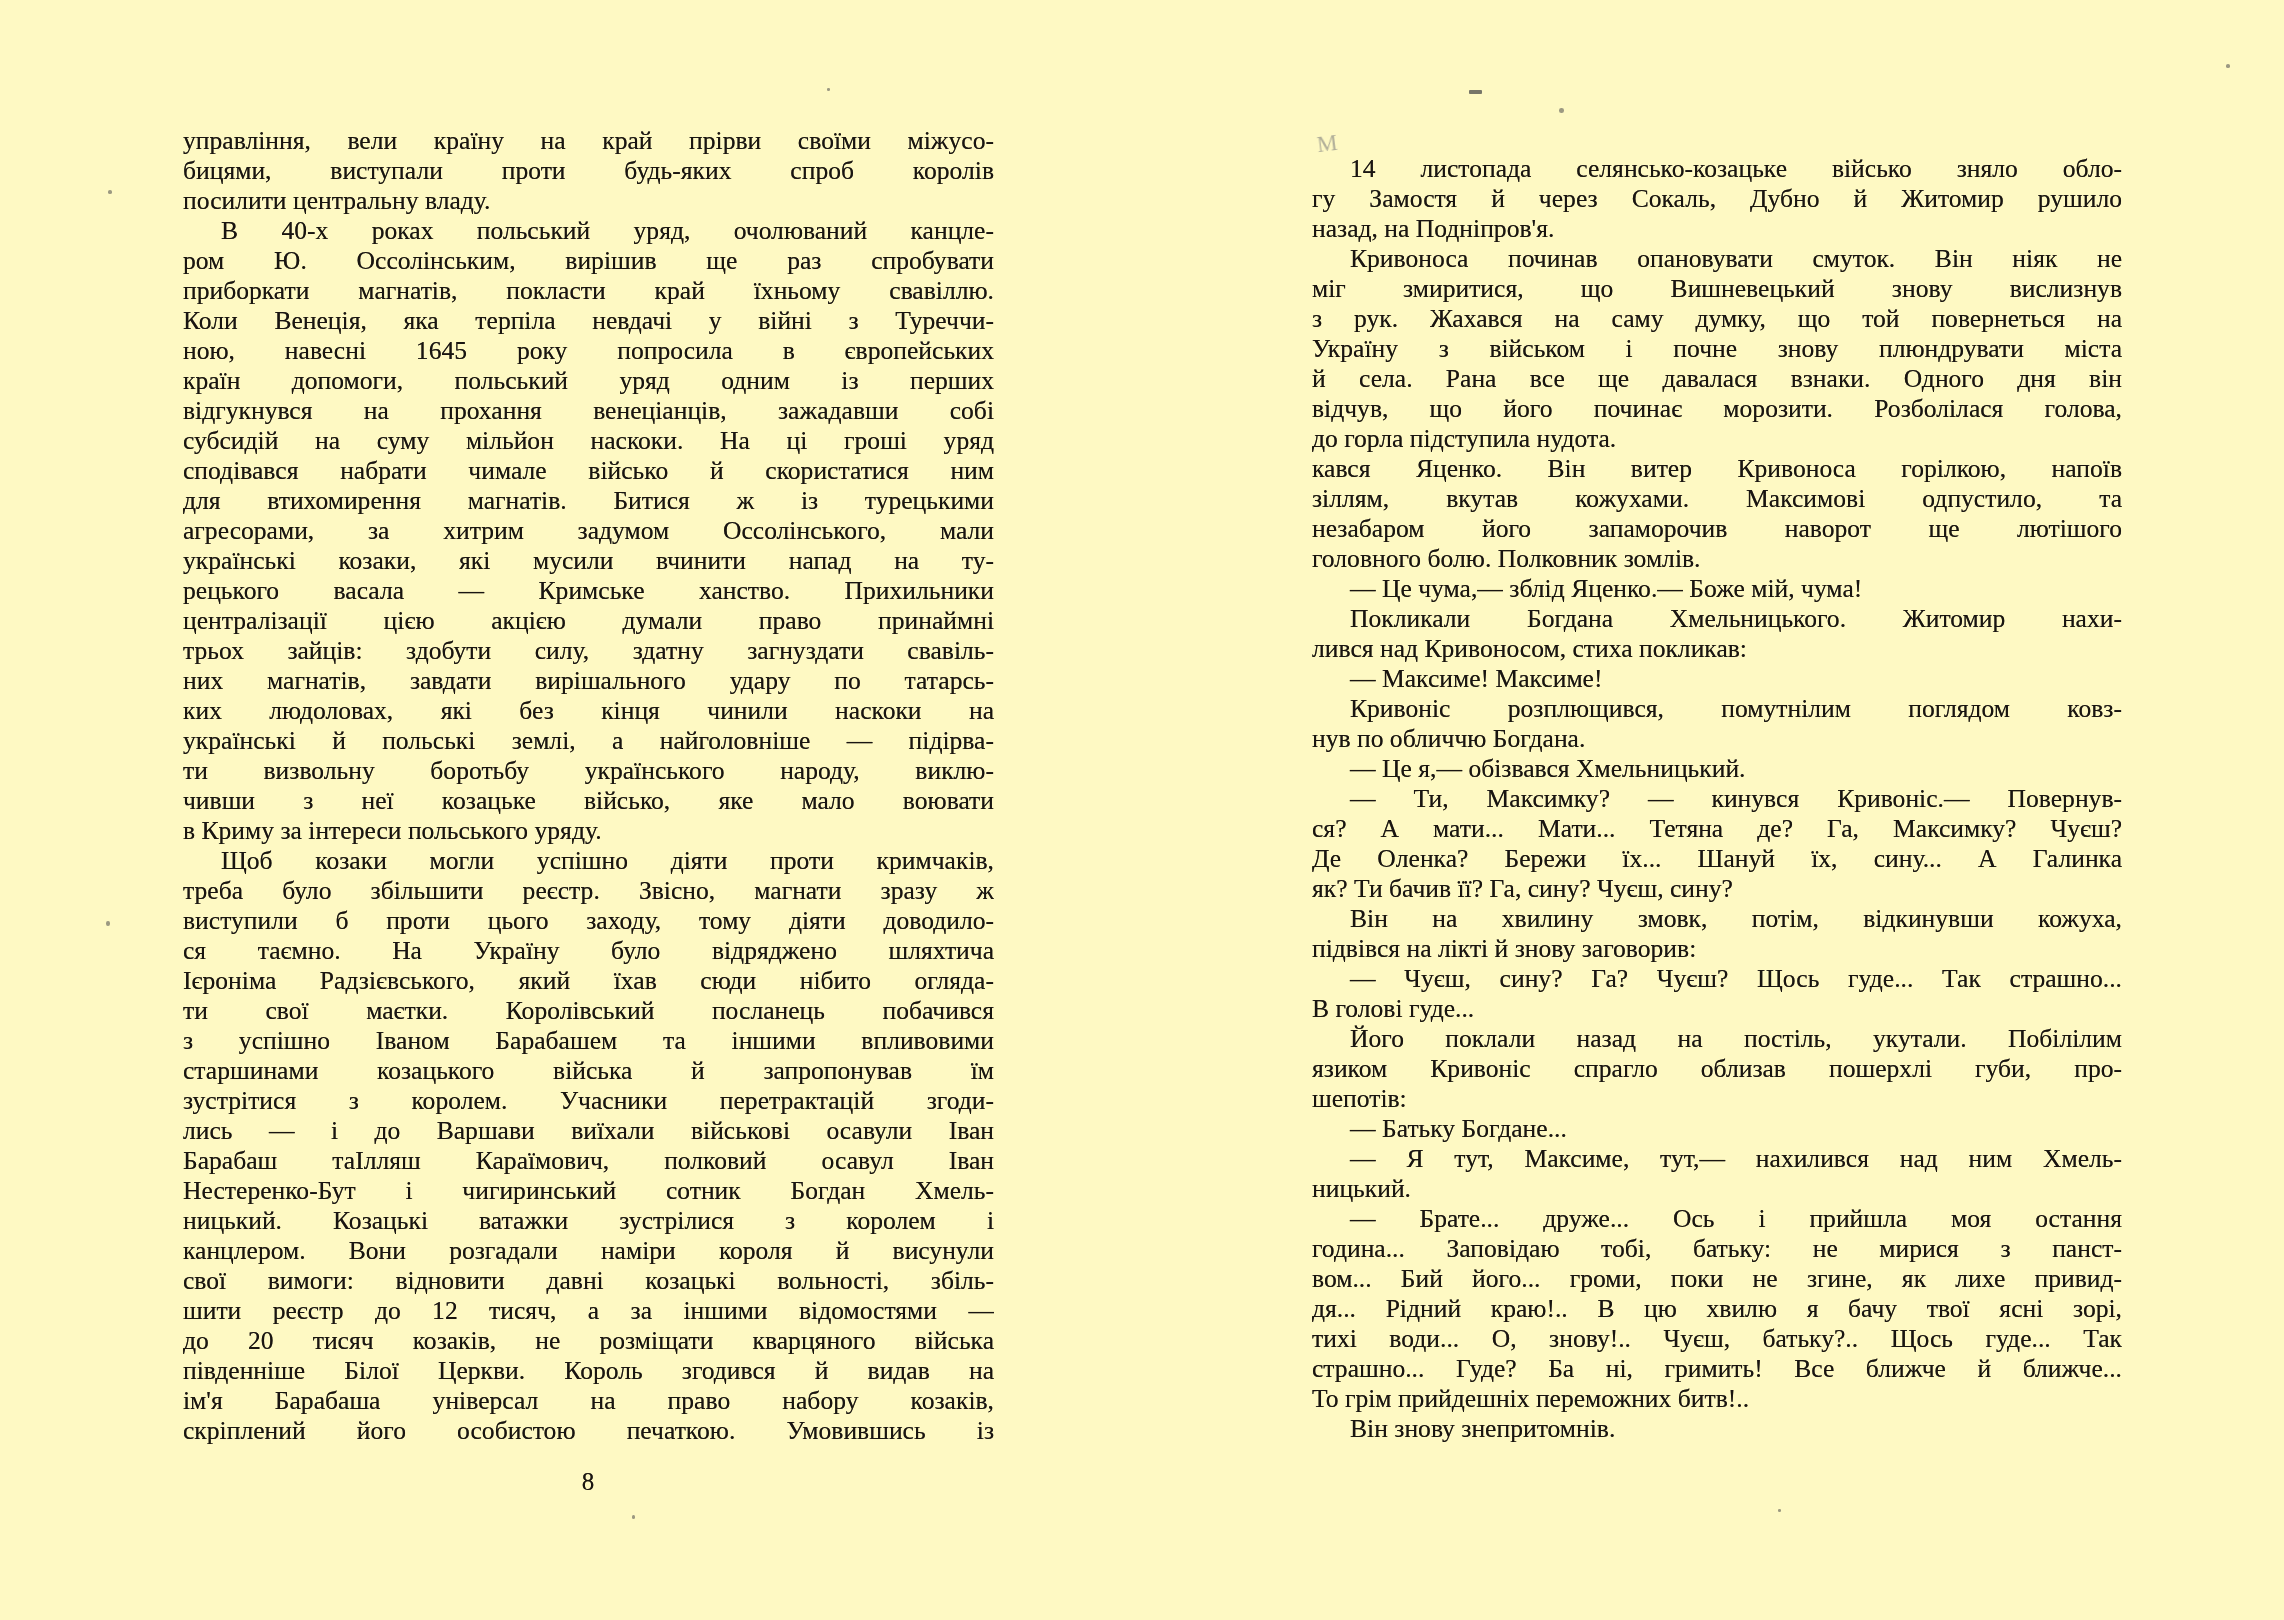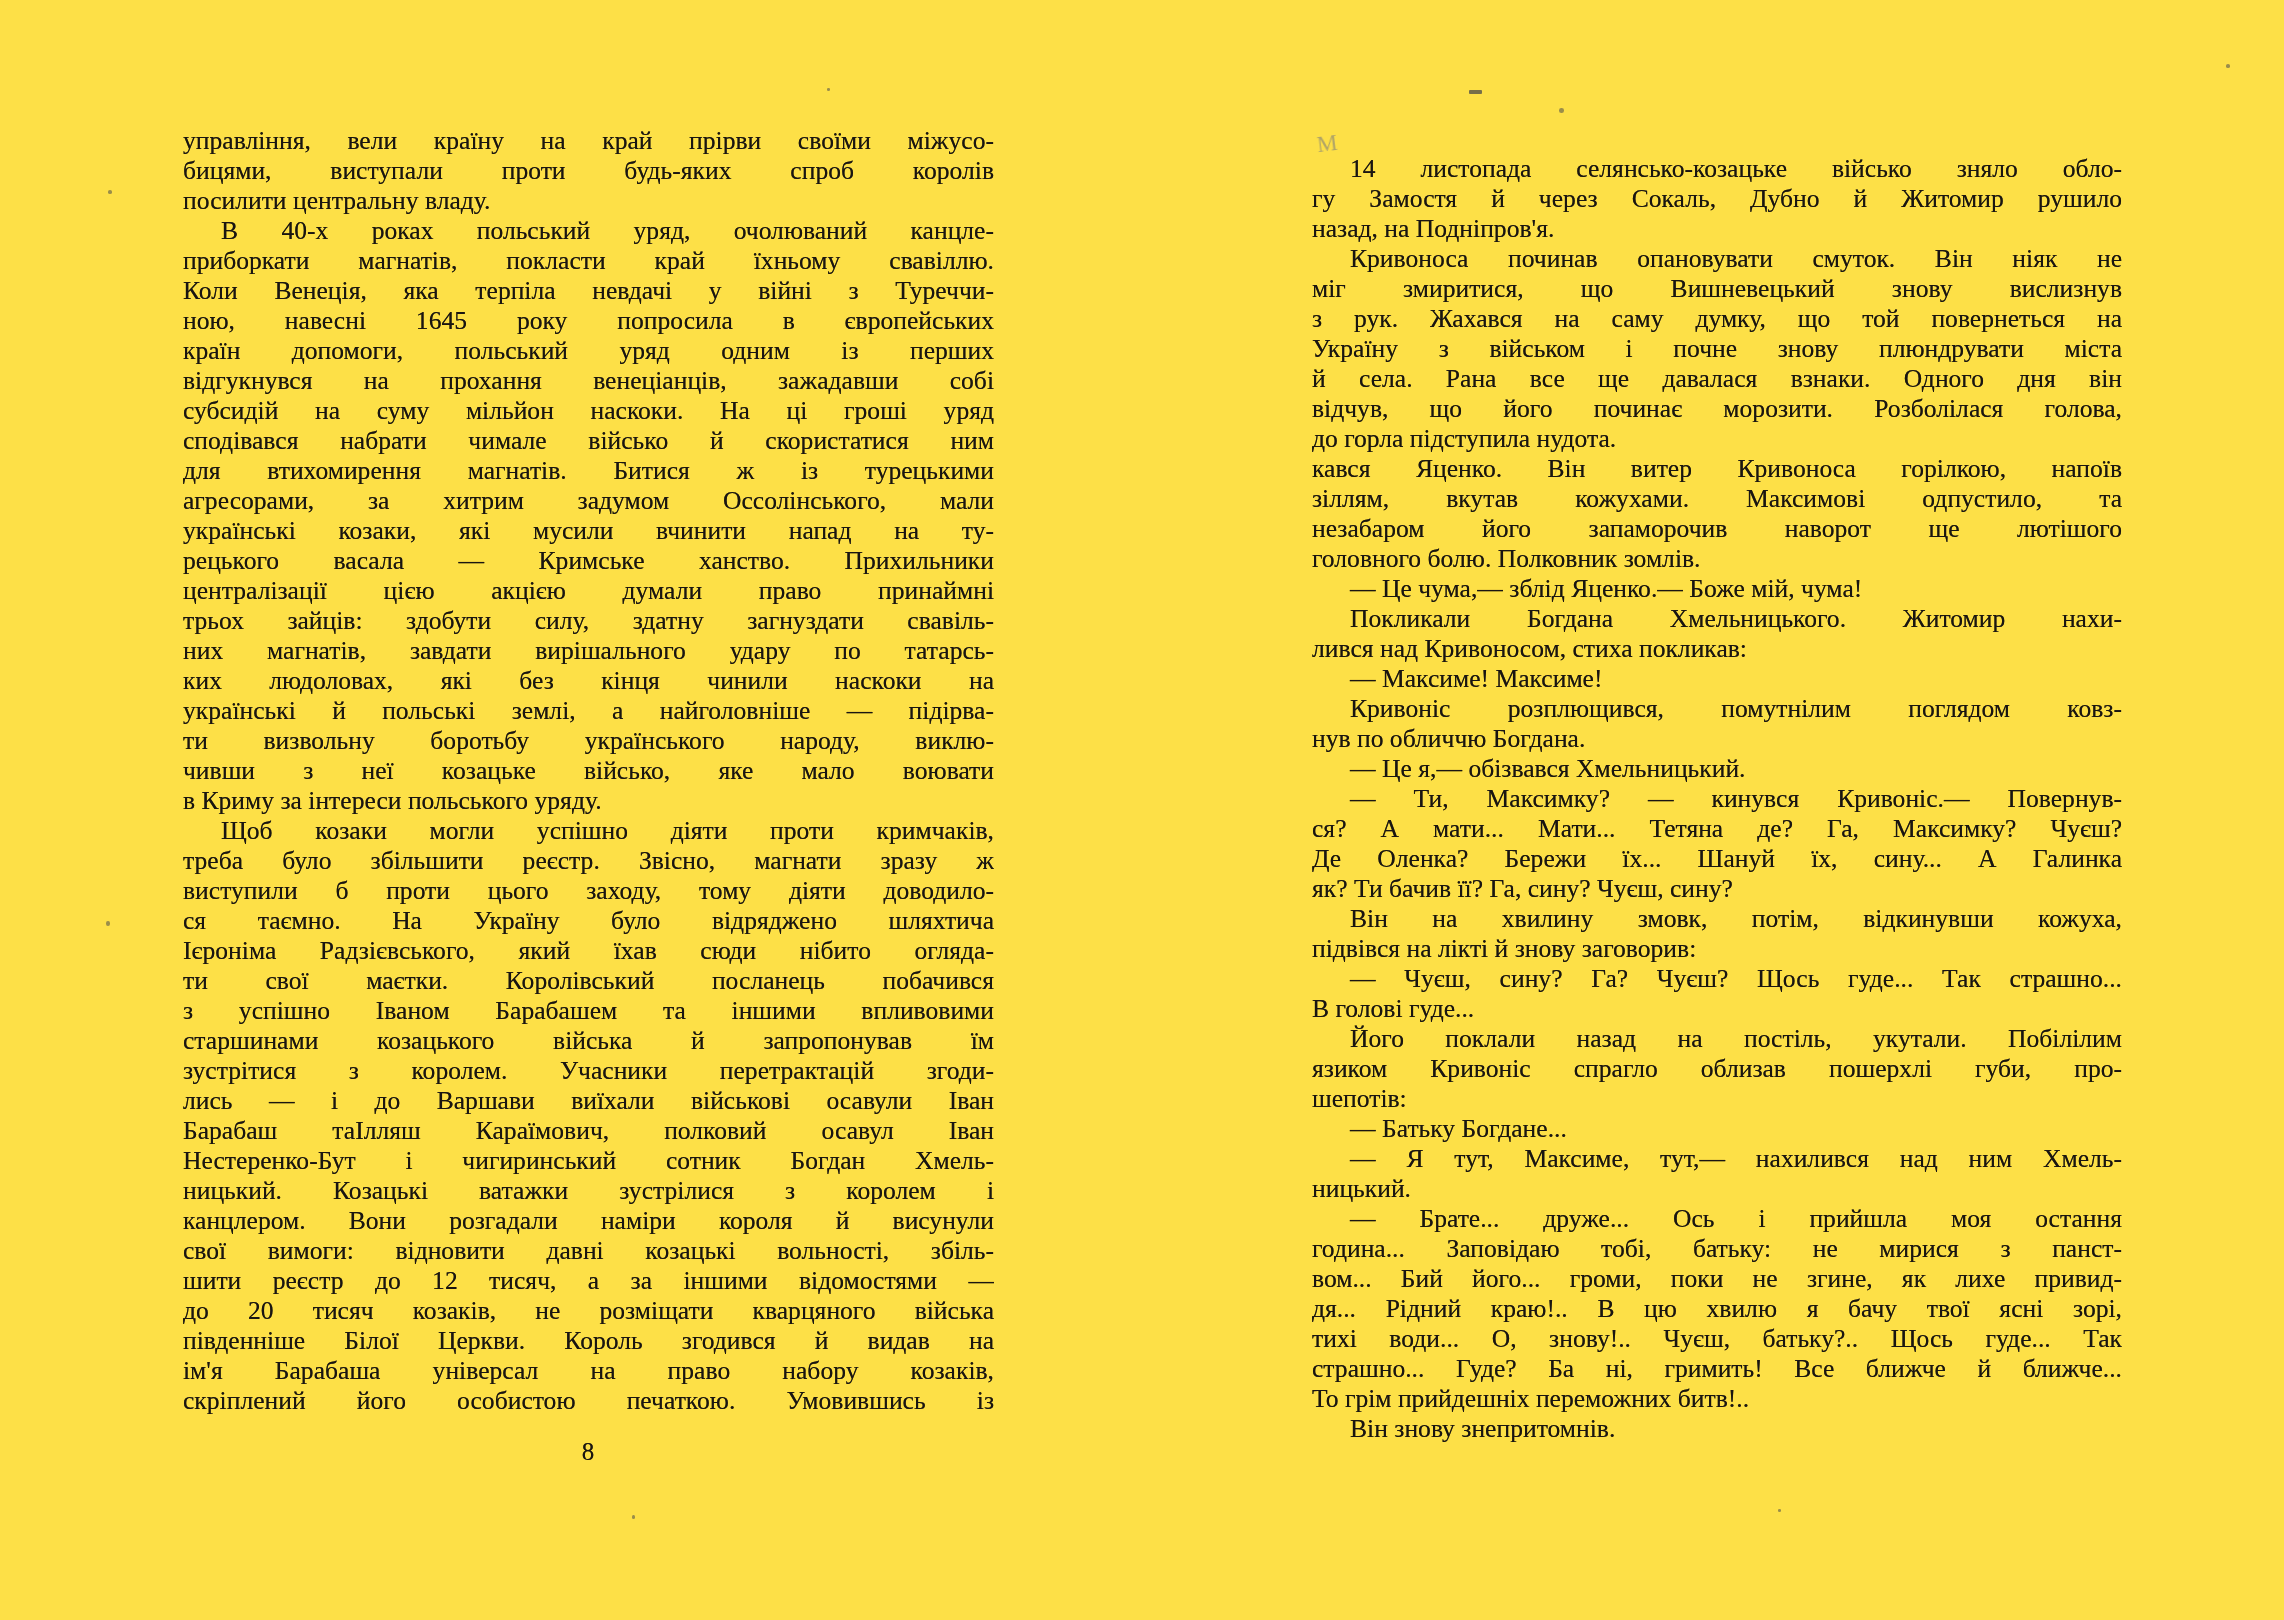--- a/index.html
+++ b/index.html
@@ -10,21 +10,21 @@
   body {
     width: 2284px;
     height: 1621px;
     position: relative;
     overflow: hidden;
     font-family: "Liberation Serif", "DejaVu Serif", serif;
   }
   .sheet {
     position: absolute;
     inset: 0;
-    background: #fde047;
+    background: #fef9c3;
   }
   .page {
     position: absolute;
     color: #191511;
     font-size: 25.6px;
     text-shadow: 0 0 0.5px rgba(20,15,10,0.65);
   }
   .page-left  { left: 183px;  top: 126px; width: 811px;  --lh: 30px; }
   .page-right { left: 1312px; top: 154px; width: 810px;  --lh: 30px; }
   .line {
@@ -66,20 +66,21 @@
 <body>
 
 <div class="sheet">
 
   <div class="page page-left">
     <div id="left-lines">
         <div class="line just">управління, вели країну на край прірви своїми міжусо-</div>
         <div class="line just">бицями, виступали проти будь-яких спроб королів</div>
         <div class="line">посилити центральну владу.</div>
         <div class="line indent just">В 40-х роках польський уряд, очолюваний канцле-</div>
+        <div class="line just">ром Ю. Оссолінським, вирішив ще раз спробувати</div>
         <div class="line just">приборкати магнатів, покласти край їхньому свавіллю.</div>
         <div class="line just">Коли Венеція, яка терпіла невдачі у війні з Туреччи-</div>
         <div class="line just">ною, навесні 1645 року попросила в європейських</div>
         <div class="line just">країн допомоги, польський уряд одним із перших</div>
         <div class="line just">відгукнувся на прохання венеціанців, зажадавши собі</div>
         <div class="line just">субсидій на суму мільйон наскоки. На ці гроші уряд</div>
         <div class="line just">сподівався набрати чимале військо й скористатися ним</div>
         <div class="line just">для втихомирення магнатів. Битися ж із турецькими</div>
         <div class="line just">агресорами, за хитрим задумом Оссолінського, мали</div>
         <div class="line just">українські козаки, які мусили вчинити напад на ту-</div>

